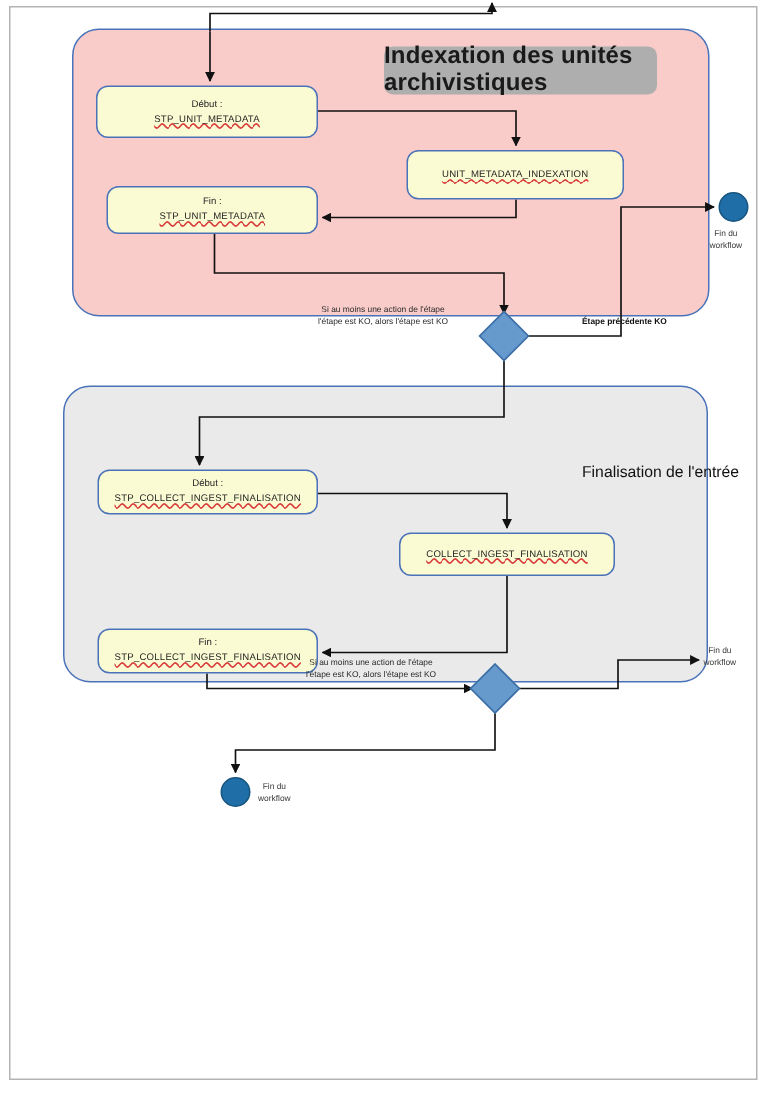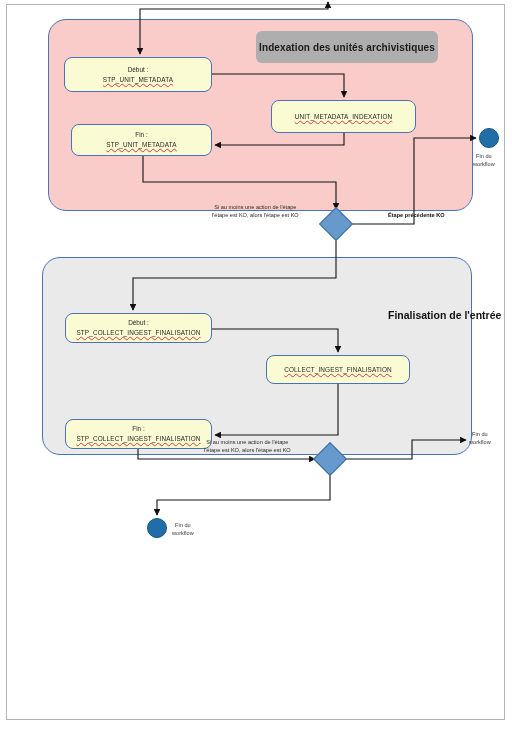--- a/index.html
+++ b/index.html
@@ -56,38 +56,38 @@
     height: 198px;
     background: #eaeaea;
   }
 
   
   .region-title-banner {
     position: absolute;
     background: #aeaeae;
     border-radius: 6px;
     color: #1a1a1a;
-    font-size: 10px;
+    font-size: 16px;
     font-weight: bold;
     display: flex;
     align-items: center;
     justify-content: center;
     letter-spacing: .1px;
   }
   #title-indexation {
     left: 256px;
     top: 31px;
     width: 182px;
     height: 32px;
   }
   .region-title-plain {
     position: absolute;
     color: #111111;
     font-size: 10.5px;
-    font-weight: bold;
+    font-weight: normal;
     white-space: nowrap;
     padding-left: 36px;
   }
   #title-finalisation {
     left: 352px;
     top: 309px;
   }
 
   
   .task {

